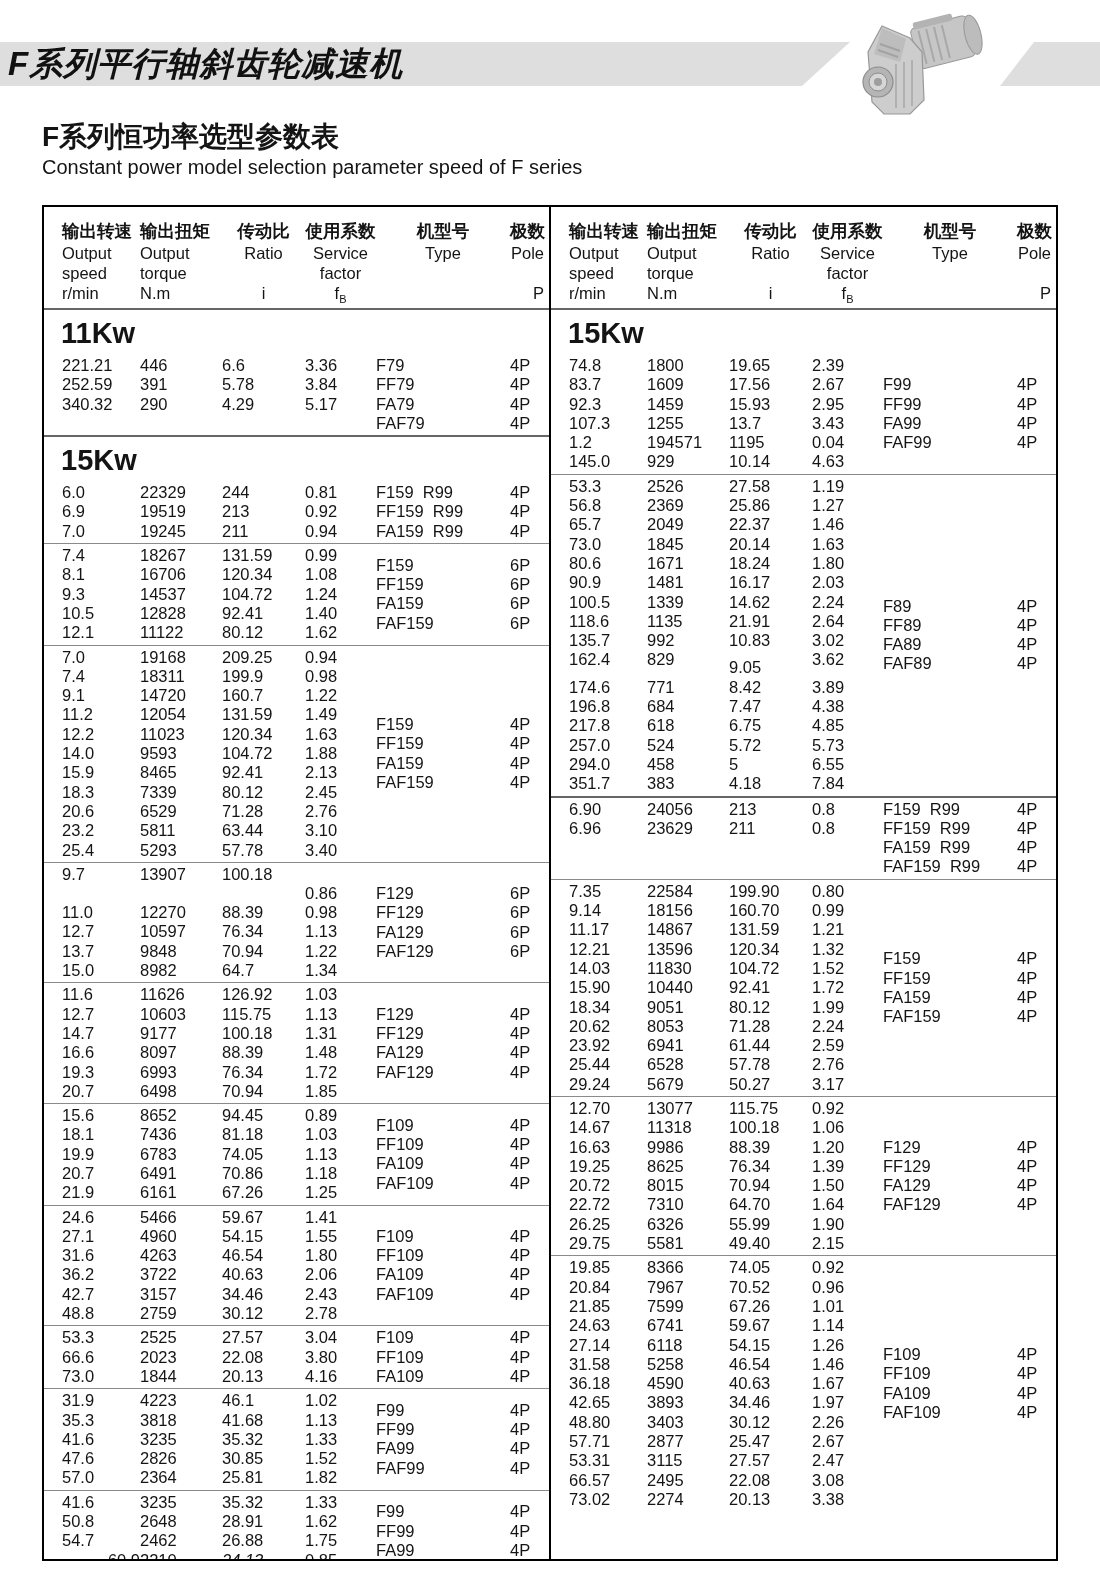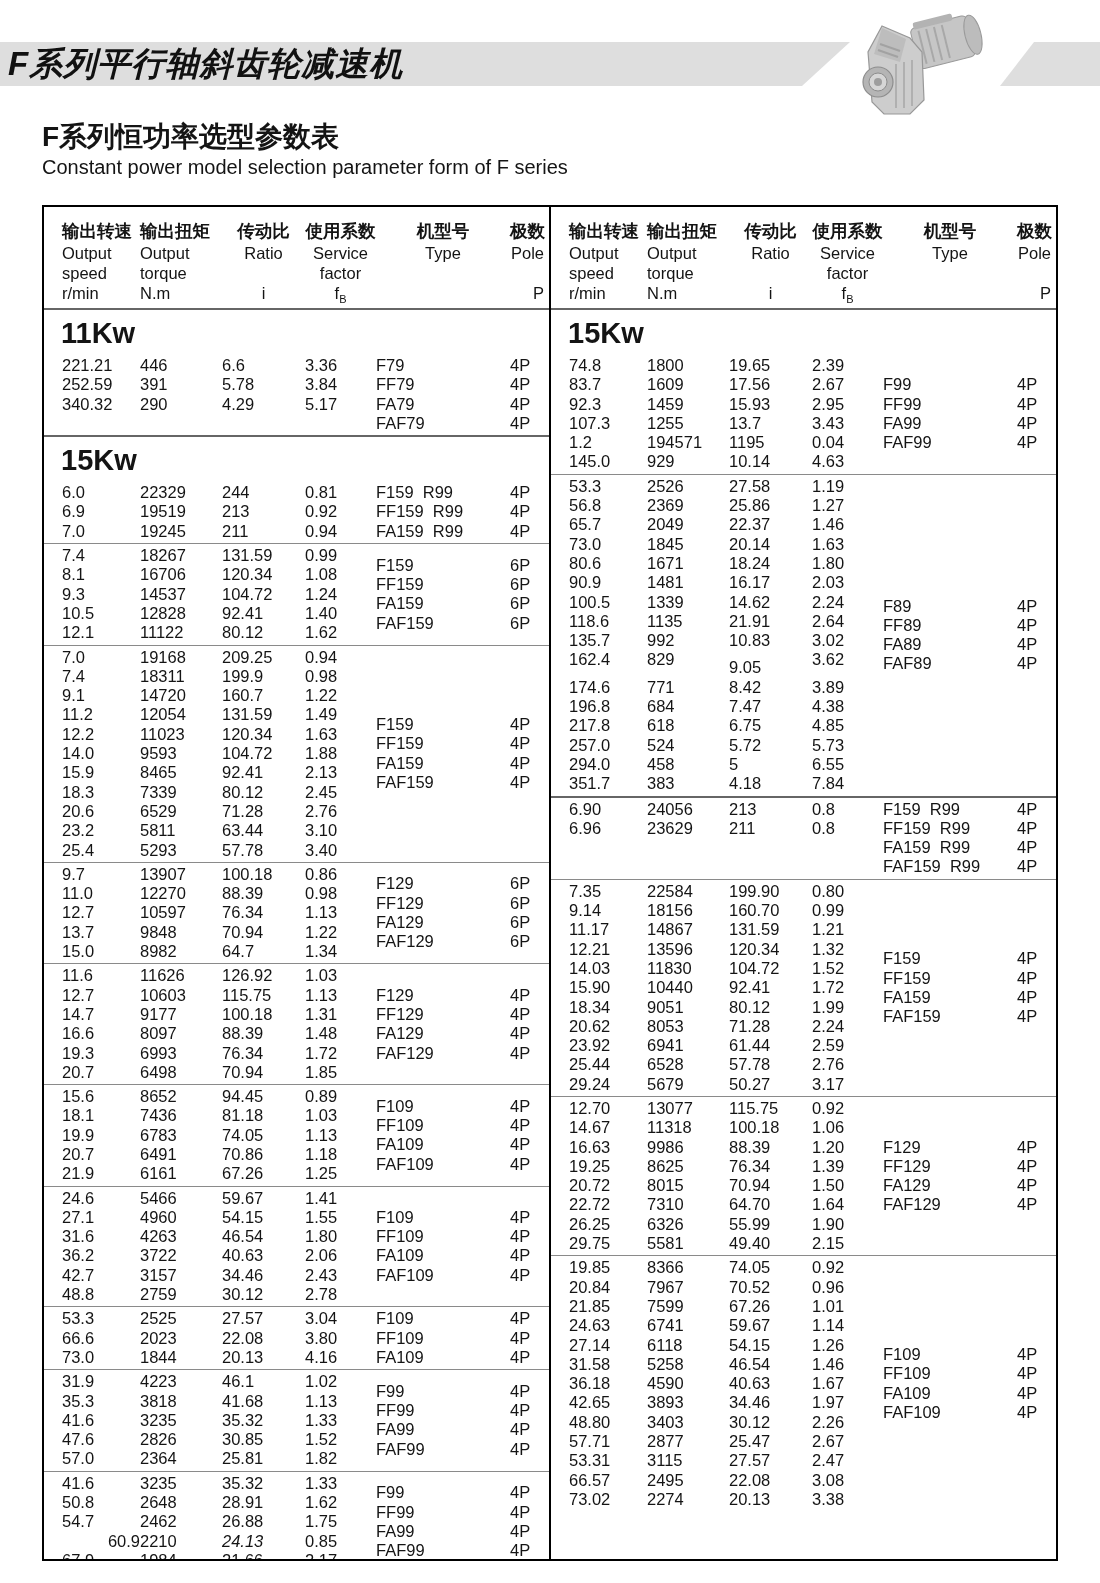--- a/index.html
+++ b/index.html
@@ -70,21 +70,21 @@
     <circle cx="30" cy="78" r="15" fill="#b5b5b5" stroke="#8d8d8d" stroke-width="1.2"></circle>
     <circle cx="30" cy="78" r="9" fill="#d6d6d6" stroke="#8d8d8d" stroke-width="1"></circle>
     <circle cx="30" cy="78" r="4" fill="#9e9e9e"></circle>
     <line x1="48" y1="60" x2="48" y2="104" stroke="#b0b0b0" stroke-width="2"></line>
     <line x1="56" y1="58" x2="56" y2="104" stroke="#b0b0b0" stroke-width="2"></line>
     <line x1="64" y1="56" x2="64" y2="102" stroke="#b0b0b0" stroke-width="2"></line>
   </g>
 </svg>
 
 <div class="sub-zh">F系列恒功率选型参数表</div>
-<div class="sub-en">Constant power model selection parameter form of  F series</div>
+<div class="sub-en">Constant power model selection parameter speed of  F series</div>
 
 <div class="ptable">
   <div class="half">
       <div class="t-header">
         <div class="h-col" style="width: 78px; text-align: left;">
           <div class="h-zh">输出转速</div>
           <div class="h-en">Output</div>
           <div class="h-en">speed</div>
           <div class="h-en">r/min</div>
         </div>
@@ -171,21 +171,21 @@
               <div class="drow"><div class="dc" style="width: 134px;">F159</div><div class="dc" style="width: 38px;">4P</div></div>
               <div class="drow"><div class="dc" style="width: 134px;">FF159</div><div class="dc" style="width: 38px;">4P</div></div>
               <div class="drow"><div class="dc" style="width: 134px;">FA159</div><div class="dc" style="width: 38px;">4P</div></div>
               <div class="drow"><div class="dc" style="width: 134px;">FAF159</div><div class="dc" style="width: 38px;">4P</div></div>
             </div>
           </div>
         </div>
         <div class="block">
           <div class="bwrap">
             <div class="bleft">
-              <div class="drow pad"><div class="dc" style="width: 78px;">9.7</div><div class="dc" style="width: 82px;">13907</div><div class="dc" style="width: 83px;">100.18</div><div class="dc" style="width: 71px;">0.86</div></div>
+              <div class="drow pad"><div class="dc" style="width: 78px;">9.7</div><div class="dc" style="width: 82px;">13907</div><div class="dc" style="width: 83px;">100.18</div><div class="dc" style="width: 71px; margin-top: 19px;">0.86</div></div>
               <div class="drow pad"><div class="dc" style="width: 78px;">11.0</div><div class="dc" style="width: 82px;">12270</div><div class="dc" style="width: 83px;">88.39</div><div class="dc" style="width: 71px;">0.98</div></div>
               <div class="drow pad"><div class="dc" style="width: 78px;">12.7</div><div class="dc" style="width: 82px;">10597</div><div class="dc" style="width: 83px;">76.34</div><div class="dc" style="width: 71px;">1.13</div></div>
               <div class="drow pad"><div class="dc" style="width: 78px;">13.7</div><div class="dc" style="width: 82px;">9848</div><div class="dc" style="width: 83px;">70.94</div><div class="dc" style="width: 71px;">1.22</div></div>
               <div class="drow pad"><div class="dc" style="width: 78px;">15.0</div><div class="dc" style="width: 82px;">8982</div><div class="dc" style="width: 83px;">64.7</div><div class="dc" style="width: 71px;">1.34</div></div>
             </div>
             <div class="bright">
               <div class="drow"><div class="dc" style="width: 134px;">F129</div><div class="dc" style="width: 38px;">6P</div></div>
               <div class="drow"><div class="dc" style="width: 134px;">FF129</div><div class="dc" style="width: 38px;">6P</div></div>
               <div class="drow"><div class="dc" style="width: 134px;">FA129</div><div class="dc" style="width: 38px;">6P</div></div>
               <div class="drow"><div class="dc" style="width: 134px;">FAF129</div><div class="dc" style="width: 38px;">6P</div></div>

